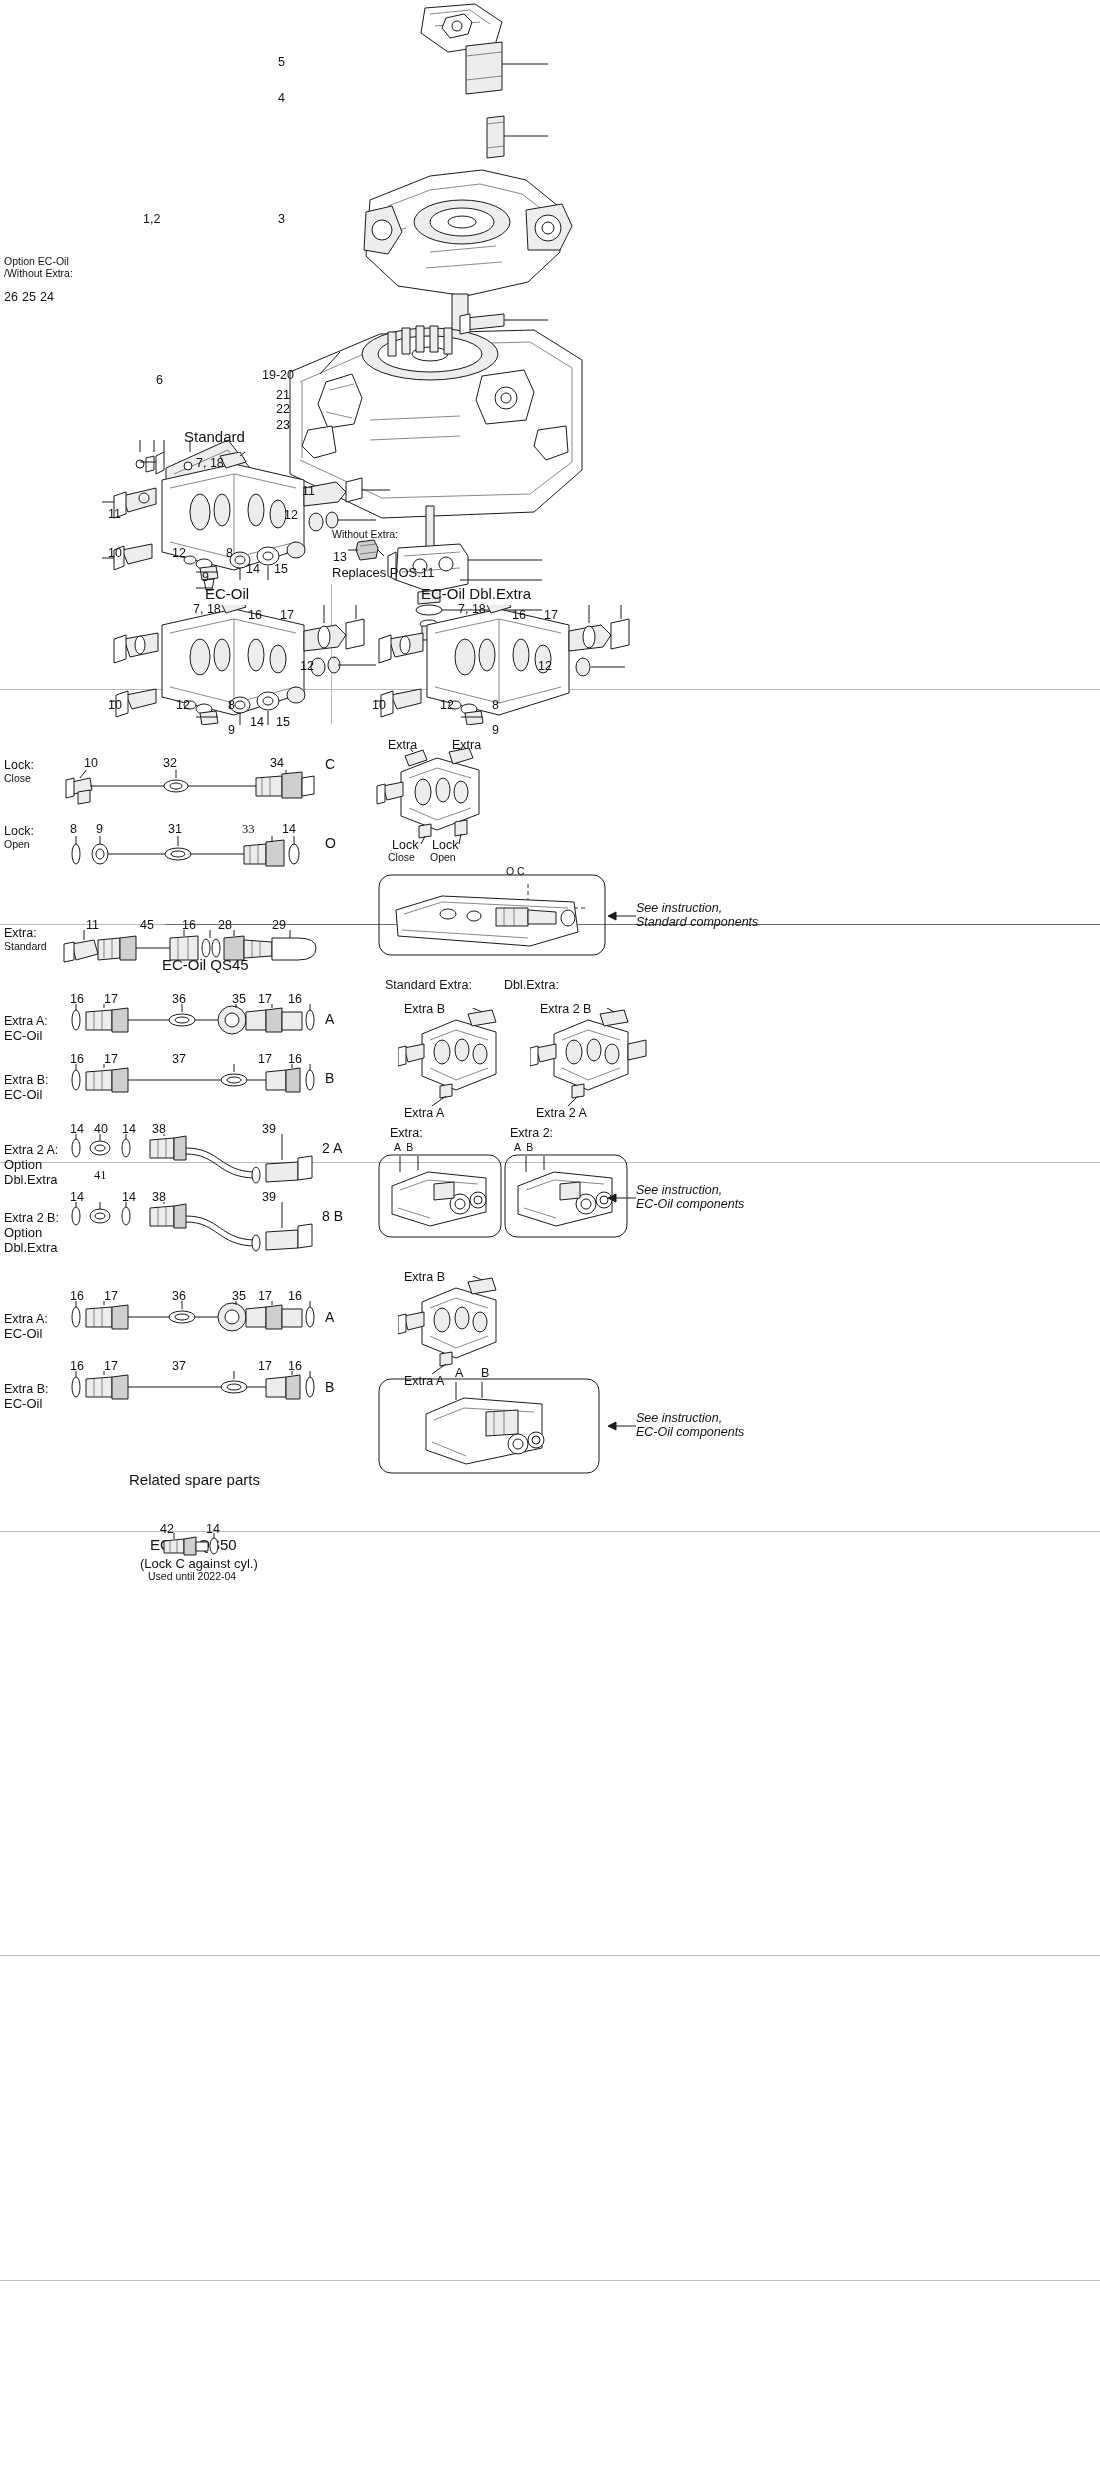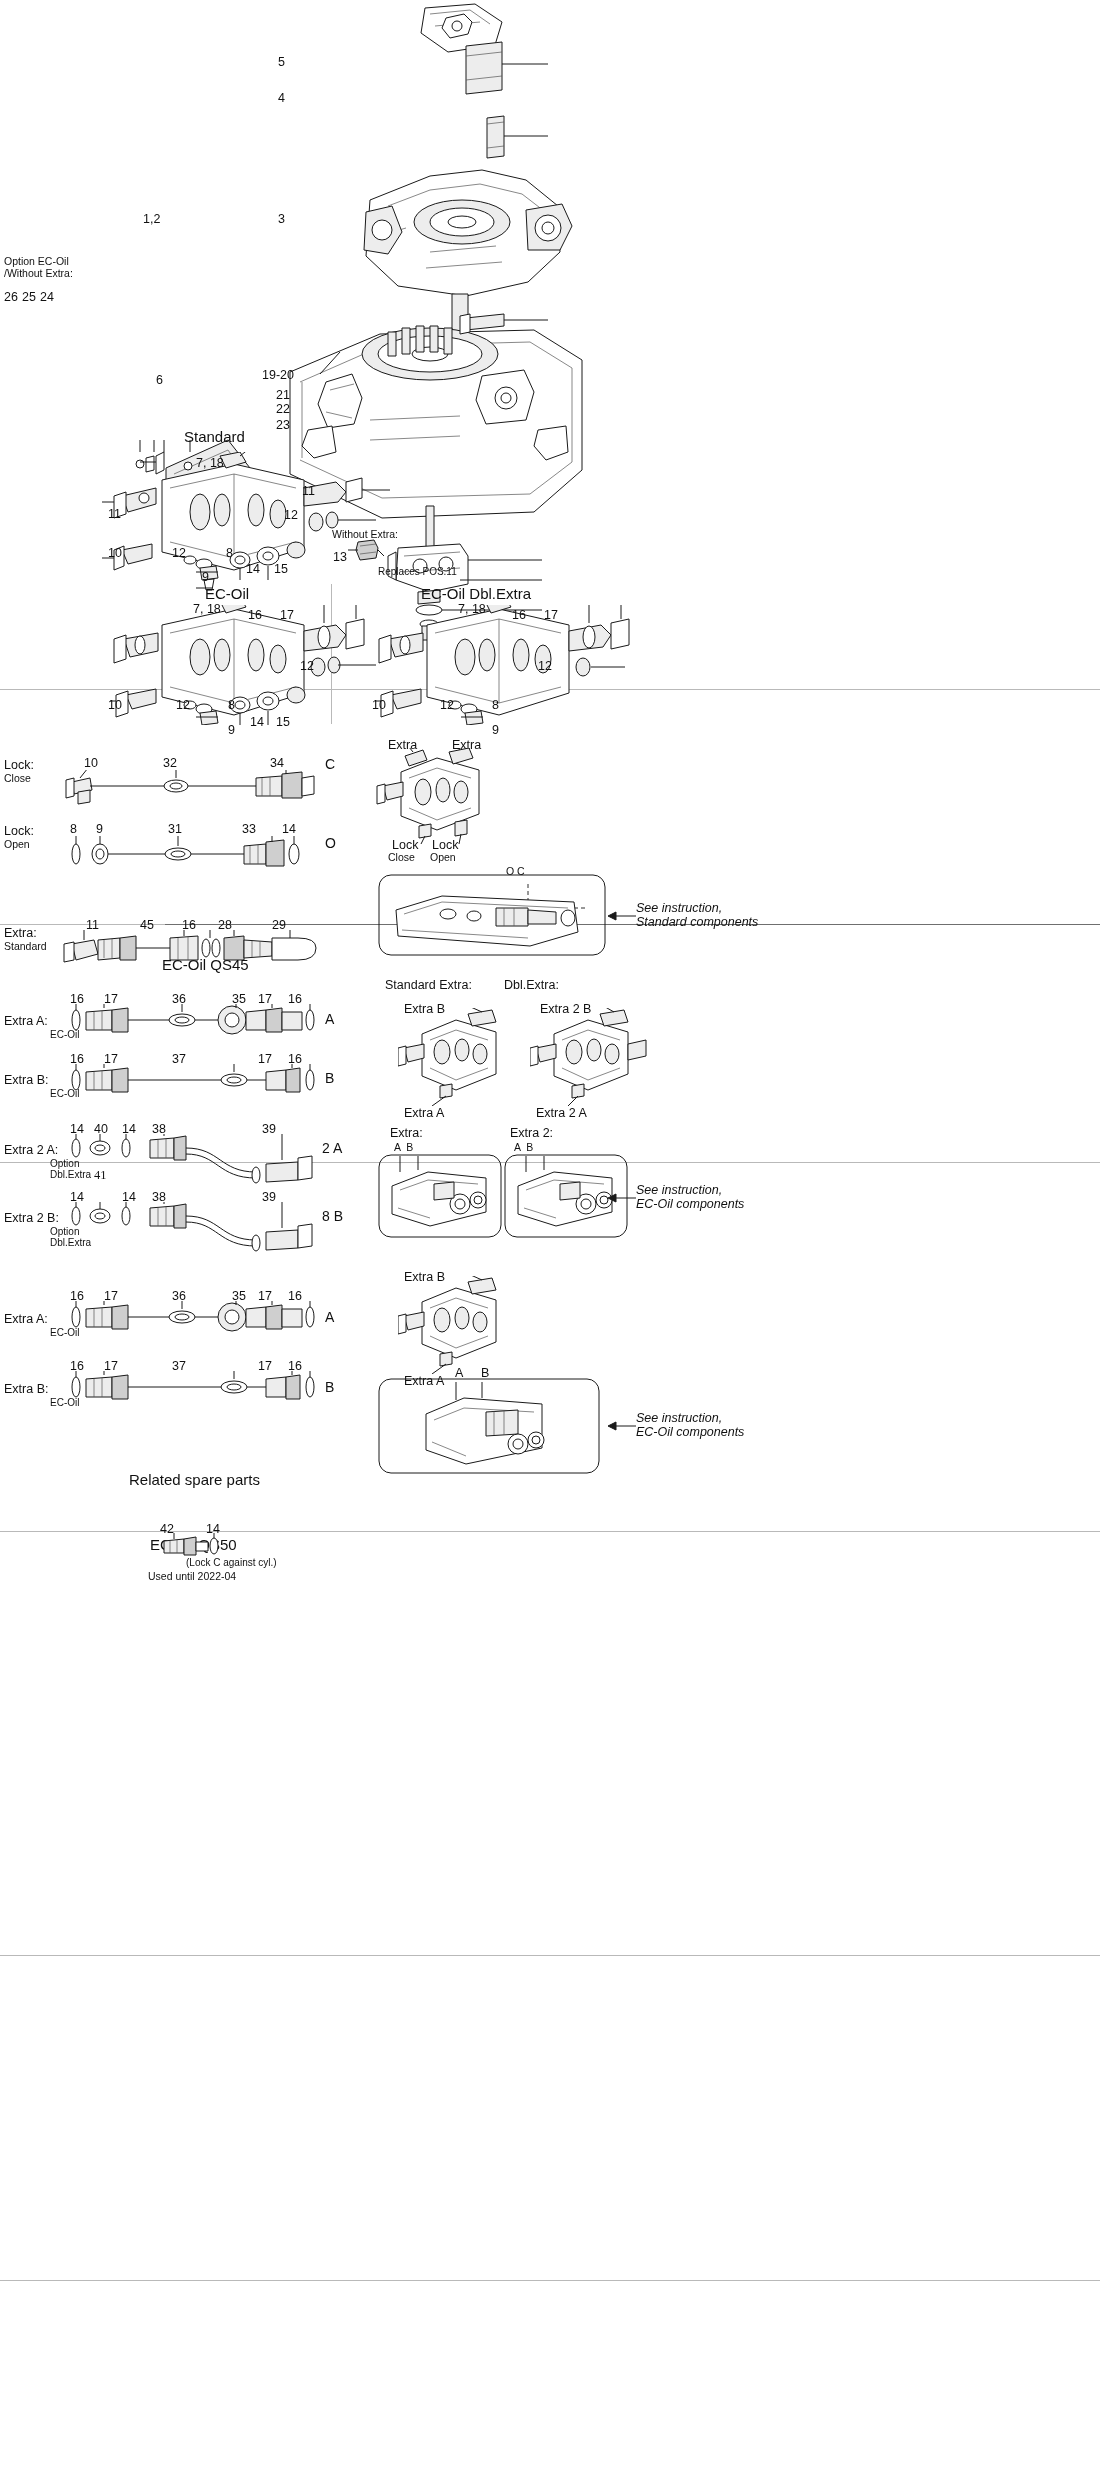--- a/index.html
+++ b/index.html
@@ -29,21 +29,21 @@
     background:#b9b9b9;
   }
   .lbl{
     position:absolute;
     font-size:12.5px;
     line-height:1.12;
     white-space:pre;
     color:#111;
   }
   .lbl.sm{font-size:10.5px;}
-  .lbl.xs{font-size:10px;margin-left:46px;}
+  .lbl.xs{font-size:13px;}
   .lbl.md{font-size:14px;}
   .lbl.big{font-size:15px;}
   .lbl.ital{font-style:italic;}
   svg{display:block;}
   .dg{position:absolute;}
   
   .ln{stroke:#1a1a1a;stroke-width:1;fill:none;}
   .lnt{stroke:#555;stroke-width:0.7;fill:none;}
   .fillw{fill:#ffffff;stroke:#1a1a1a;stroke-width:1;}
   .fillg{fill:#ededed;stroke:#1a1a1a;stroke-width:1;}
@@ -384,21 +384,21 @@
       </g>
     </svg>
   </div>
 
   <div class="lbl" style="left:4px;top:824px;">Lock:</div>
   <div class="lbl sm" style="left:4px;top:839px;">Open</div>
   <div class="lbl md" style="left:325px;top:836px;">O</div>
   <div class="lbl" style="left:70px;top:822px;">8</div>
   <div class="lbl" style="left:96px;top:822px;">9</div>
   <div class="lbl" style="left:168px;top:822px;">31</div>
-  <div class="lbl" style="left:242px;top:822px;">33</div>
+  <div class="lbl" style="left:242px;top:822px;font-family:Liberation Serif, serif;">33</div>
   <div class="lbl" style="left:282px;top:822px;">14</div>
   <div class="dg" style="left:60px;top:836px;">
     <svg width="260" height="36" viewBox="0 0 260 36">
       <g class="ln">
         <ellipse class="fillw" cx="16" cy="18" rx="4" ry="10"></ellipse>
         <ellipse class="fillw" cx="40" cy="18" rx="8" ry="10"></ellipse>
         <ellipse class="fillw" cx="40" cy="18" rx="4" ry="5"></ellipse>
         <path d="M48 18 L108 18"></path>
         <ellipse class="fillw" cx="118" cy="18" rx="13" ry="6"></ellipse>
         <ellipse class="fillw" cx="118" cy="18" rx="7" ry="3"></ellipse>

